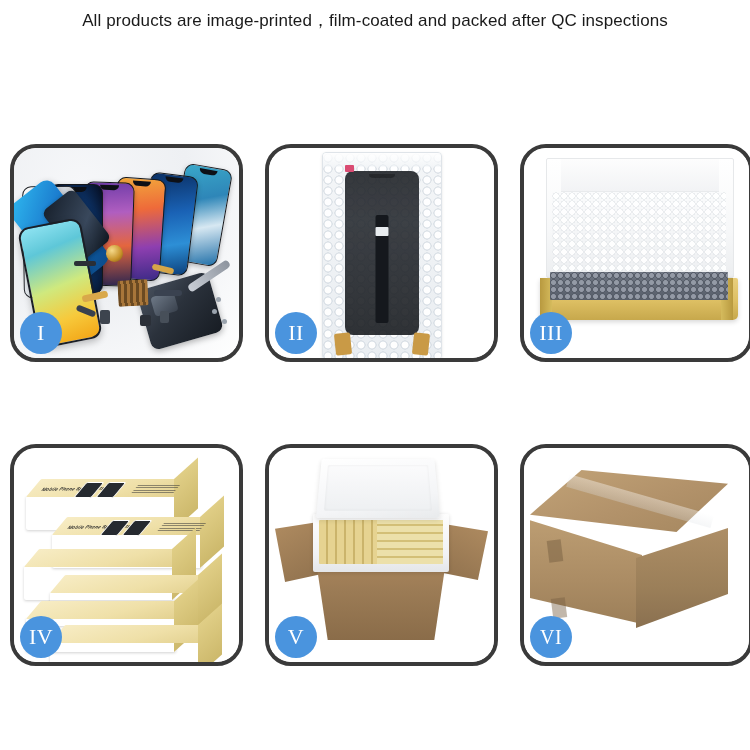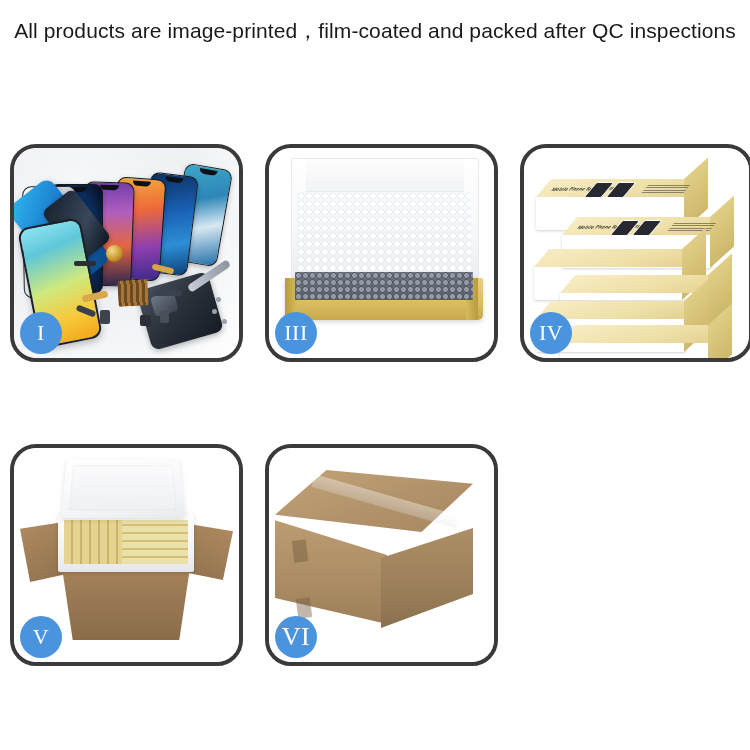--- a/index.html
+++ b/index.html
@@ -26,23 +26,23 @@
     margin: 0;
     padding-top: 34px;
     font-size: 36px;
     font-weight: 700;
     letter-spacing: 1.2px;
     color: #0d0d0d;
     font-family: "Liberation Sans", sans-serif;
     white-space: nowrap;
   }
   .subtitle {
-    margin: 8px;
+    margin: 0;
     padding-top: 9px;
-    font-size: 21px;
+    font-size: 17px;
     font-weight: 400;
     color: #1a1a1a;
     letter-spacing: 0.1px;
     white-space: nowrap;
   }
 
   
   .grid {
     position: absolute;
     left: 10px;
@@ -82,21 +82,21 @@
     border-radius: 50%;
     background: #4a94de;
     color: #ffffff;
     font-family: "Liberation Serif", serif;
     font-size: 22px;
     line-height: 42px;
     text-align: center;
     letter-spacing: 0.5px;
     z-index: 10;
   }
-  .badge.wide { font-size: 26px; }
+  .badge.wide { font-size: 20px; }
 
   
   .p1-bg {
     position: absolute; inset: 0;
     background:
       radial-gradient(ellipse at 30% 18%, #f6f7f9 0%, #eef0f3 48%, #ffffff 100%);
   }
   .phone-fan { position: absolute; left: 0; top: 0; width: 100%; height: 100%; }
   .fan-phone {
     position: absolute;
@@ -497,20 +497,37 @@
       <div class="comp flex3"></div>
       <div class="comp flex4"></div>
       <div class="comp screw1"></div>
       <div class="comp screw2"></div>
       <div class="comp screw3"></div>
       <div class="tool"></div>
     </div>
     <div class="badge">I</div>
   </div>
 
+  <div class="panel">
+    <div class="panel-photo">
+      <div class="p2-bg"></div>
+      <div class="bubblewrap">
+        <div class="bw-seam"></div>
+        <div class="lcd">
+          <span class="lcd-notch"></span>
+        </div>
+        <div class="lcd-flex"></div>
+        <div class="lcd-ic"></div>
+        <div class="lcd-gold-l"></div>
+        <div class="lcd-gold-r"></div>
+        <div class="pink-tab"></div>
+      </div>
+    </div>
+    <div class="badge">II</div>
+  </div>
 
   <div class="panel">
     <div class="panel-photo">
       <div class="p3-bg"></div>
       <div class="box3-lid"></div>
       <div class="box3-foam"></div>
       <div class="box3-base"></div>
       <div class="box3-lipL"></div>
       <div class="box3-lipR"></div>
       <div class="box3-inner"></div>

